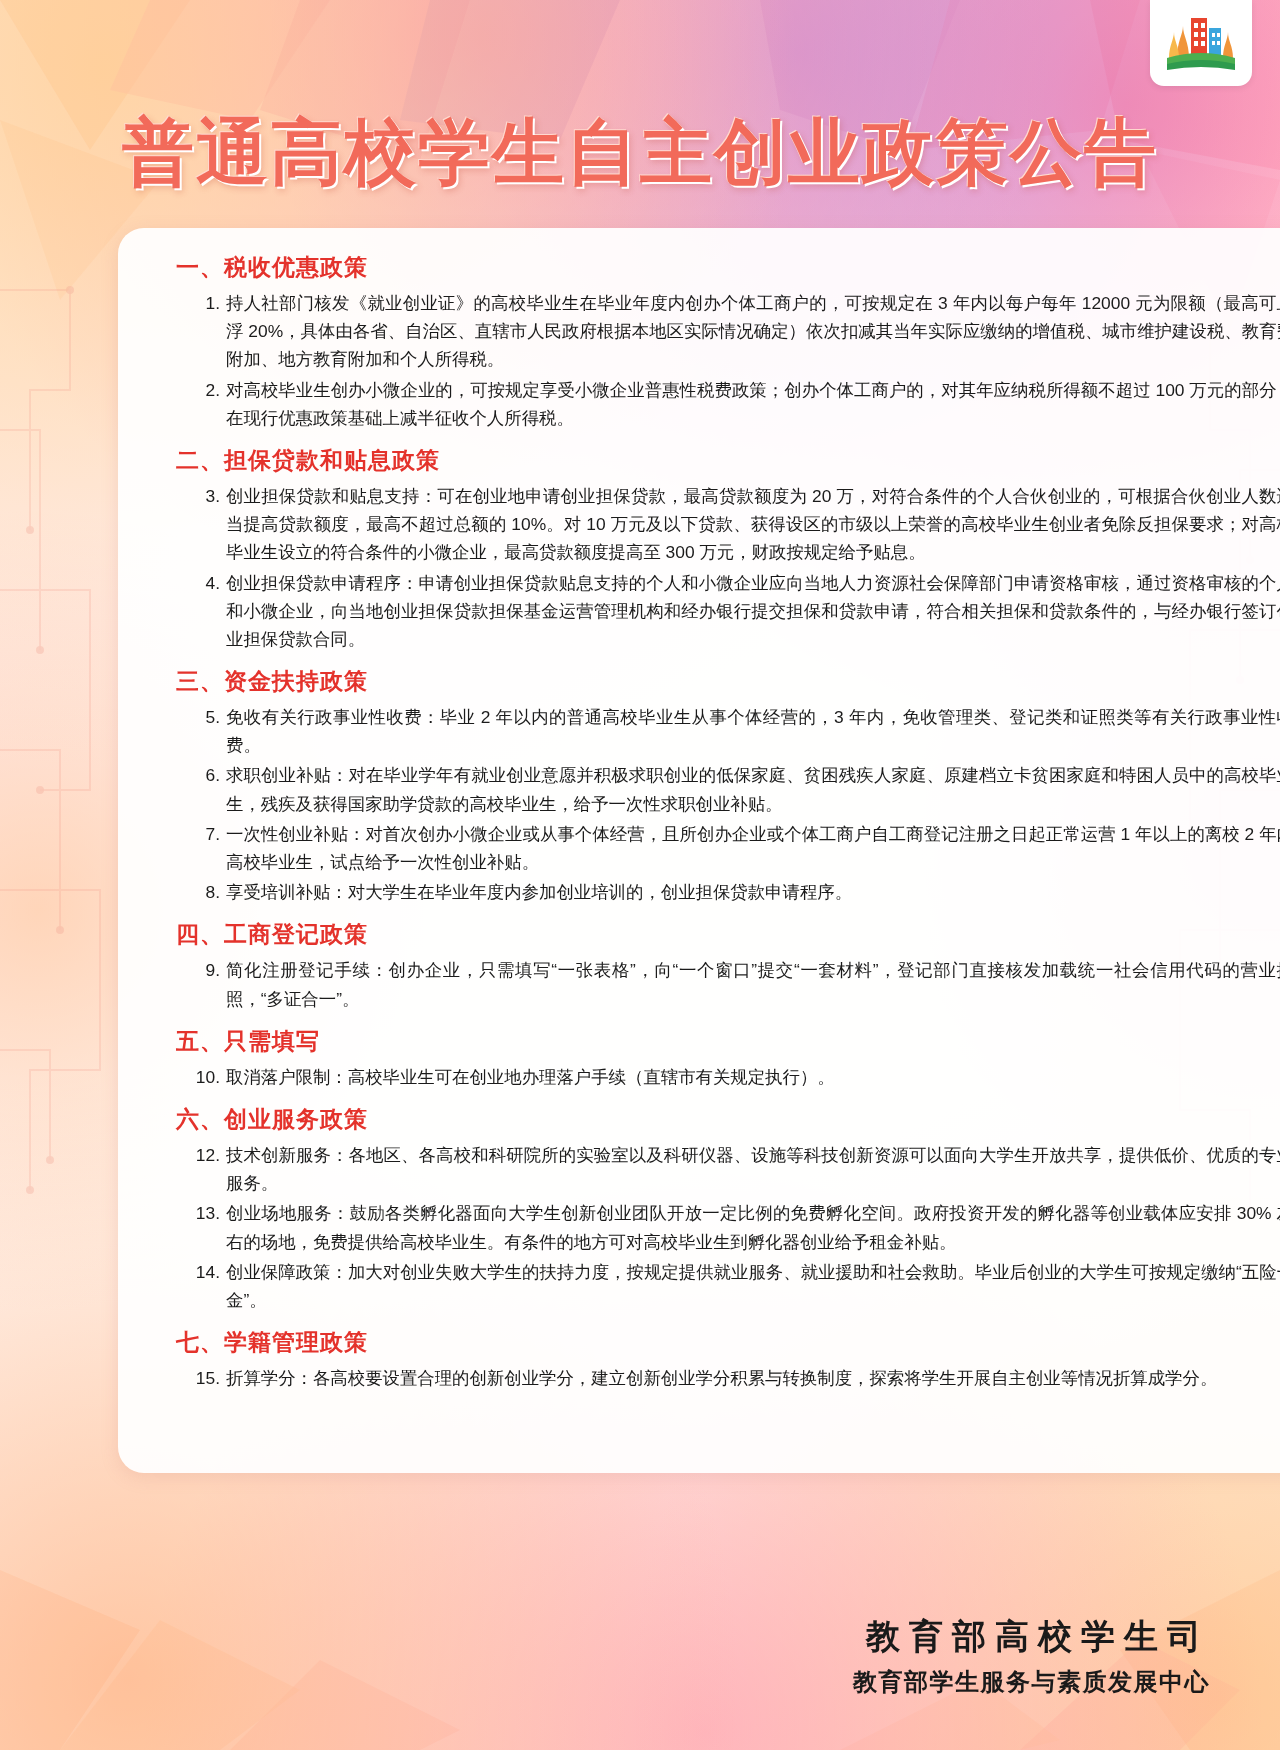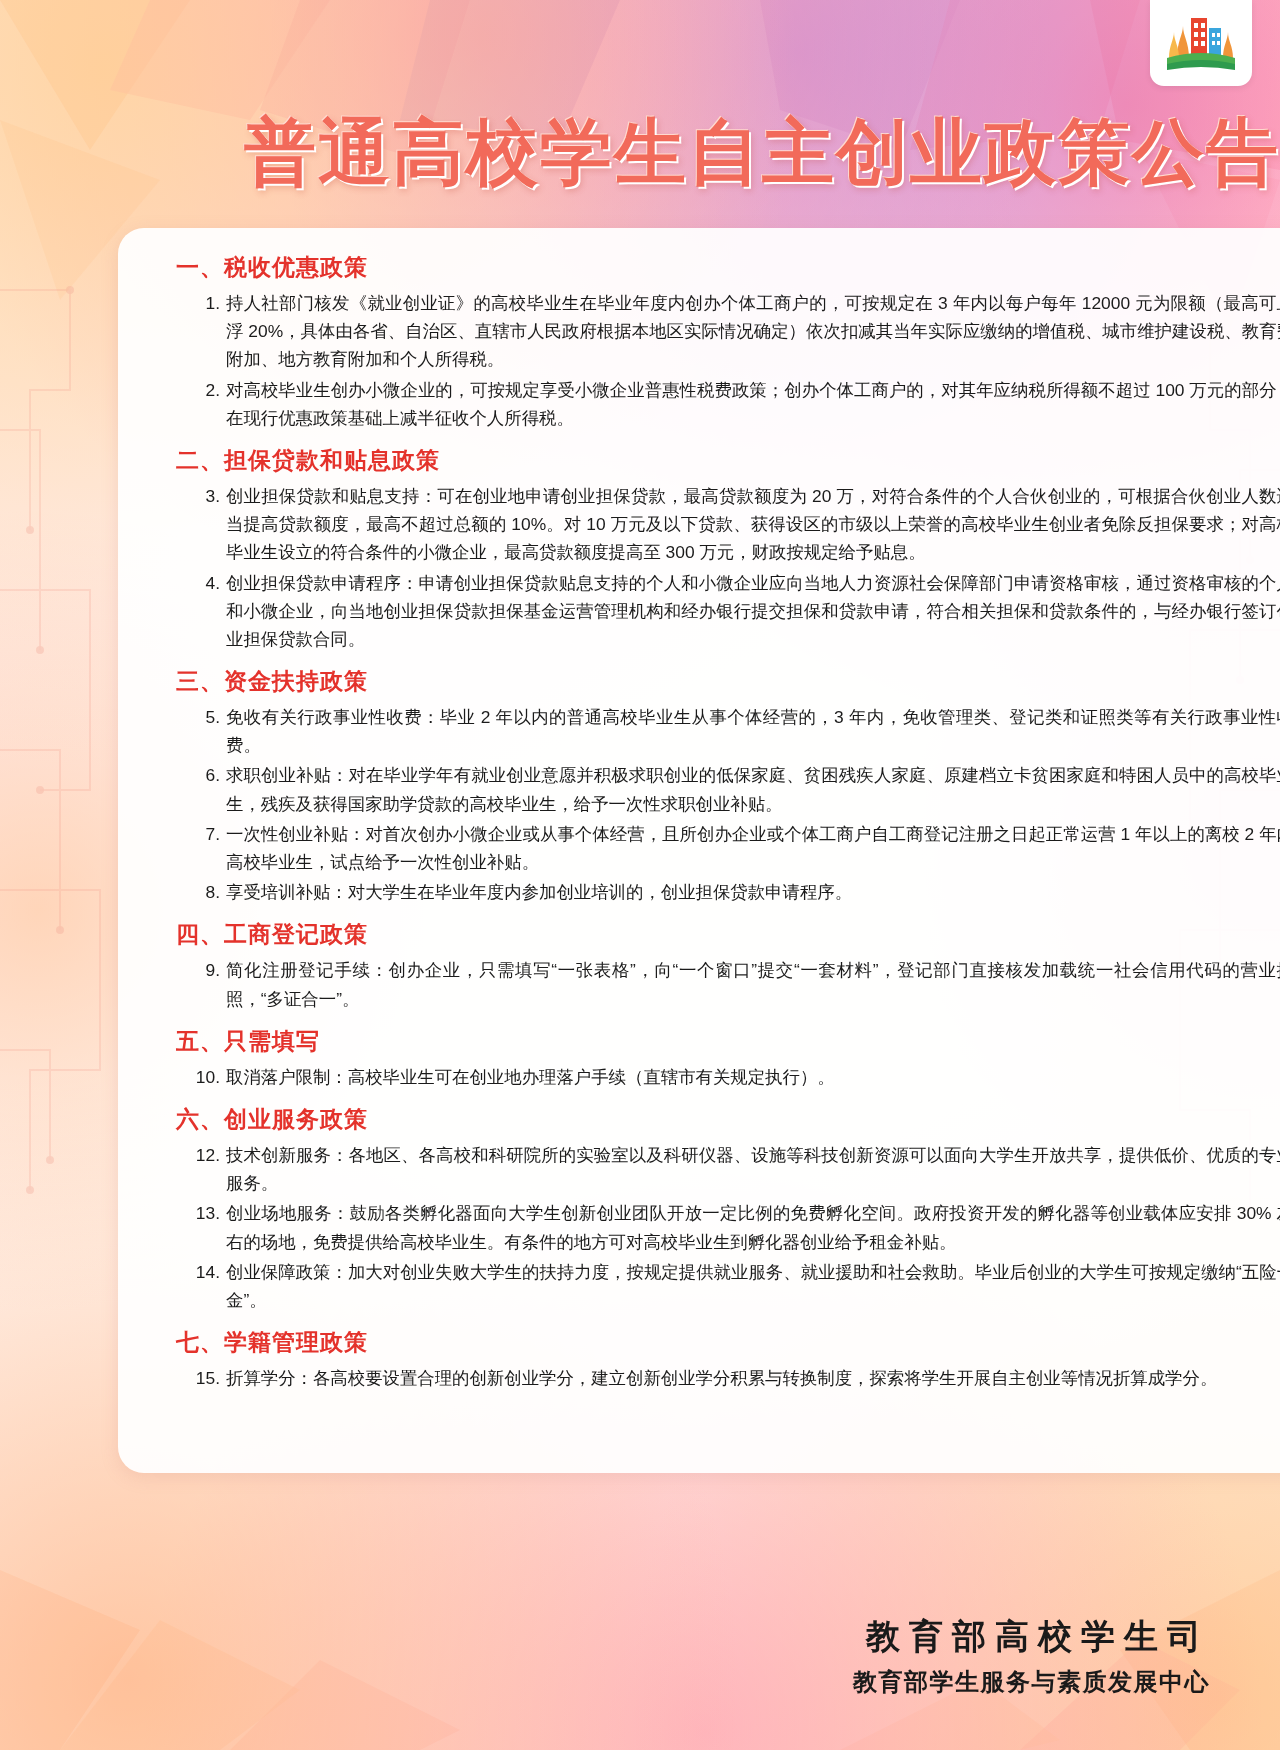--- a/index.html
+++ b/index.html
@@ -47,21 +47,21 @@
     background: #ffffff;
     border-radius: 0 0 14px 14px;
     box-shadow: 0 2px 6px rgba(0,0,0,0.08);
     display: flex; align-items: center; justify-content: center;
   }
 
   
   #title {
     position: absolute;
     top: 105px; left: 0; right: 0;
-    text-align: right;
+    text-align: center;
     font-size: 72px;
     font-weight: bold;
     letter-spacing: 2px;
     color: #f26a5a;
     text-shadow:
       2px 2px 0 #ffffff,
       -1px -1px 0 #ffd9cf,
       3px 4px 6px rgba(190,60,40,0.25);
     font-family: "DejaVu Sans", "Liberation Sans", sans-serif;
   }

